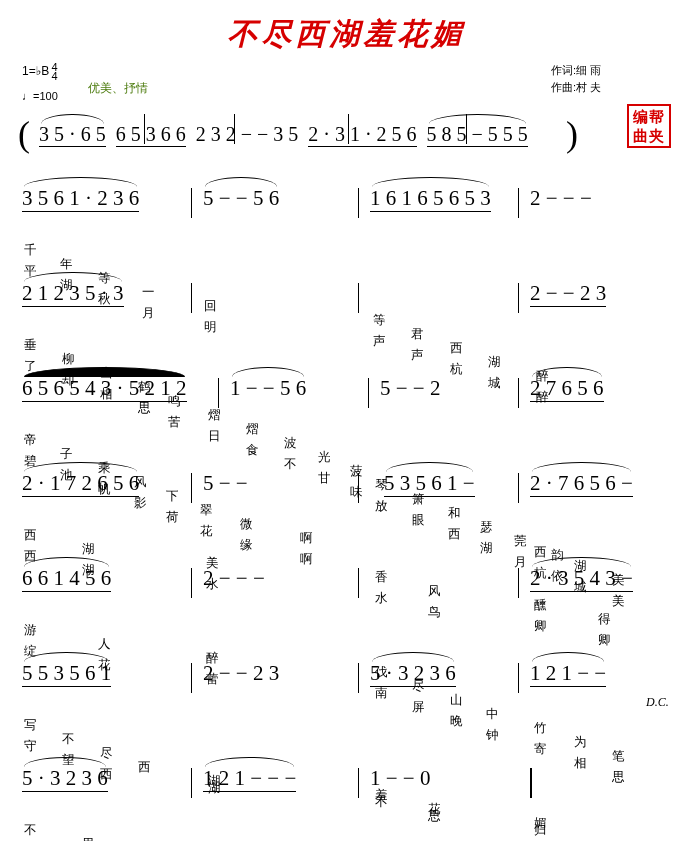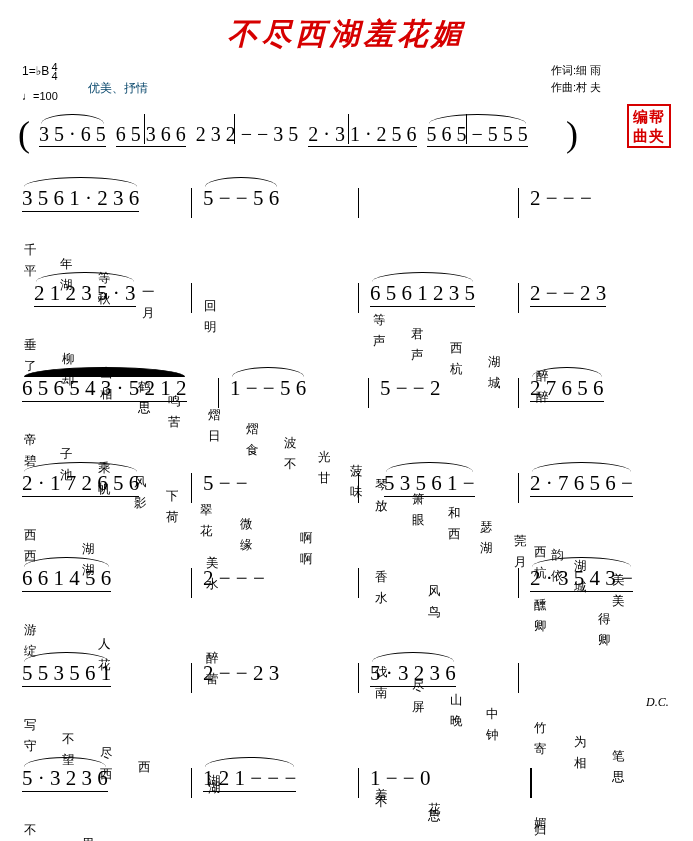--- a/index.html
+++ b/index.html
@@ -30,21 +30,21 @@
 
   
   .keyblock{
     position:absolute;top:64px;left:22px;
     font-size:12px;color:#000;
   }
   .keyline{display:flex;align-items:flex-start;height:20px;}
   .frac{display:inline-block;text-align:center;line-height:9px;font-size:11px;margin-left:2px;position:relative;top:-1px;}
   .frac b{display:block;font-weight:normal;}
   .tempo{margin-top:6px;font-size:11px;}
-  .expr{position:absolute;top:80px;left:88px;font-size:12px;color:#0c4a6e;}
+  .expr{position:absolute;top:80px;left:88px;font-size:12px;color:#4d7c0f;}
 
   
   .seal{
     position:absolute;top:104px;right:22px;
     width:44px;height:44px;
     border:2px solid #d60000;
     color:#d60000;
     font-family:"Liberation Serif", serif;
     font-weight:bold;
     font-size:15px;
@@ -151,35 +151,38 @@
     <span class="paren">(</span>
     <span class="cells">
       <span class="grp b1 slur">3 5 · 6 5</span>
       <span class="bar" style="left:126px"></span>
       <span class="grp b1">6 5 3 6 6</span>
       <span class="bar" style="left:216px"></span>
       <span class="grp">2 3 2  −   − 3 5</span>
       <span class="bar" style="left:330px"></span>
       <span class="grp b1">2 · 3 1 · 2 5 6</span>
       <span class="bar" style="left:448px"></span>
-      <span class="grp b1 slur">5 6 5   − 5   5 5</span>
+      <span class="grp b1 slur">5 8 5   − 5   5 5</span>
     </span>
     <span class="paren">)</span>
   </div>
 
   <div class="system" style="top:186px">
     <div class="row-notes">
       <span class="measure" style="left:4px">
           <span class="grp b1 slur">3  5 6   1 · 2  3 6</span>
         </span>
       <span class="bar" style="left:173px"></span>
       <span class="measure" style="left:185px">
           <span class="grp slur">5  −  −  5 6</span>
         </span>
       <span class="bar" style="left:340px"></span>
+      <span class="measure" style="left:352px">
+          <span class="grp b1 slur">1  6 1  6 5 6  5 3</span>
+        </span>
       <span class="bar" style="left:500px"></span>
       <span class="measure" style="left:512px">
           <span class="grp">2  −  −  −</span>
         </span>
     </div>
     <div class="lyr" style="top:42px">
       <span class="lyrspan" style="left:6px">千</span>
       <span class="lyrspan" style="left:42px">年</span>
       <span class="lyrspan" style="left:80px">等</span>
       <span class="lyrspan" style="left:124px">一</span>
@@ -199,28 +202,25 @@
       <span class="lyrspan" style="left:355px">声</span>
       <span class="lyrspan" style="left:393px">声</span>
       <span class="lyrspan" style="left:432px">杭</span>
       <span class="lyrspan" style="left:470px">城</span>
       <span class="lyrspan" style="left:518px">醉</span>
     </div>
   </div>
 
   <div class="system" style="top:281px">
     <div class="row-notes">
-      <span class="measure" style="left:16px">
+      <span class="measure" style="left:4px">
           <span class="grp b1 slur">2  1 2  3  5 · 3</span>
         </span>
       <span class="bar" style="left:173px"></span>
       <span class="bar" style="left:340px"></span>
-      <span class="measure" style="left:352px">
-          <span class="grp b1 slur">6 5 6 1 2  3 5</span>
-        </span>
       <span class="bar" style="left:500px"></span>
       <span class="measure" style="left:512px">
           <span class="grp b1">2  −  −  2 3</span>
         </span>
     </div>
     <div class="lyr" style="top:42px">
       <span class="lyrspan" style="left:6px">垂</span>
       <span class="lyrspan" style="left:44px">柳</span>
       <span class="lyrspan" style="left:82px">山</span>
       <span class="lyrspan" style="left:120px">鹤</span>
@@ -389,20 +389,23 @@
         </span>
       <span class="bar" style="left:173px"></span>
       <span class="measure" style="left:185px">
           <span class="grp">2  −  − 2  3</span>
         </span>
       <span class="bar" style="left:340px"></span>
       <span class="measure" style="left:352px">
           <span class="grp b1 slur">5 · 3  2  3 6</span>
         </span>
       <span class="bar" style="left:500px"></span>
+      <span class="measure" style="left:512px">
+          <span class="grp b1 slur">1 2 1  −  −</span>
+        </span>
       <span class="dc" style="left:628px;top:34px">D.C.</span>
     </div>
     <div class="lyr" style="top:42px">
       <span class="lyrspan" style="left:6px">写</span>
       <span class="lyrspan" style="left:44px">不</span>
       <span class="lyrspan" style="left:82px">尽</span>
       <span class="lyrspan" style="left:120px">西</span>
       <span class="lyrspan" style="left:190px">湖</span>
       <span class="lyrspan" style="left:357px">羞</span>
       <span class="lyrspan" style="left:410px">花</span>

